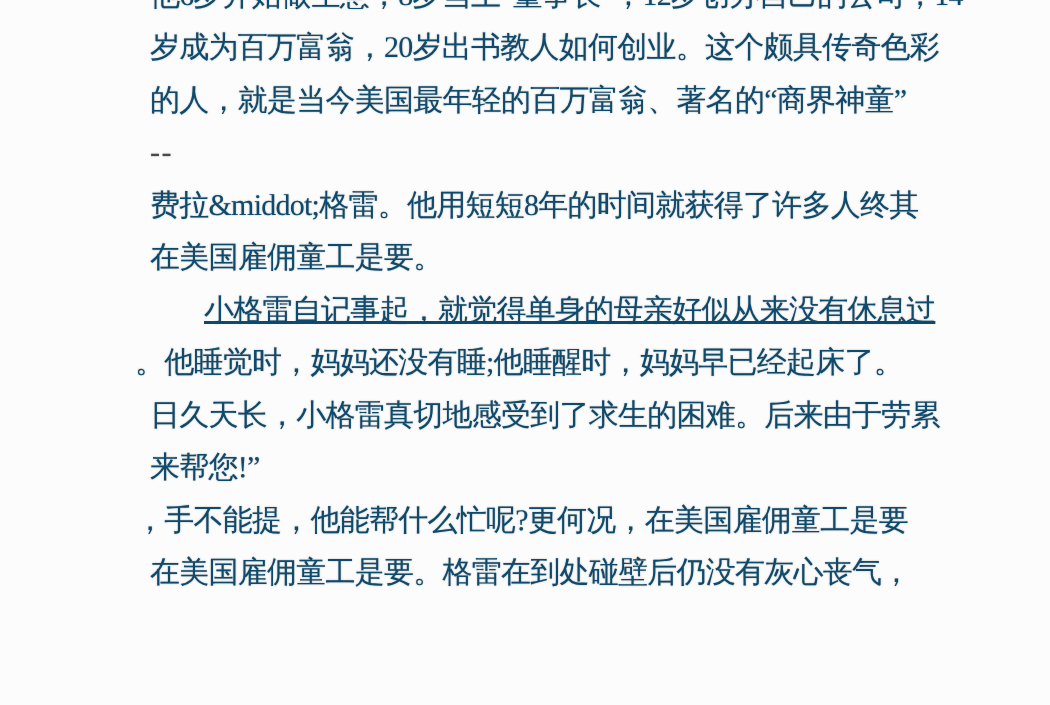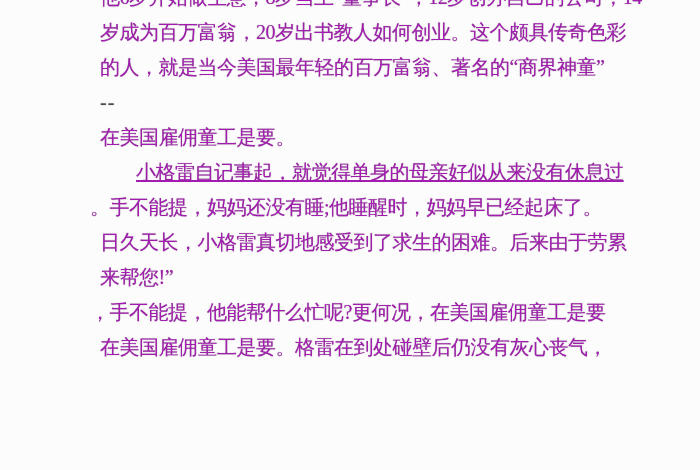--- a/index.html
+++ b/index.html
@@ -19,21 +19,21 @@
     position: absolute;
     left: 100px;
     top: -20px;
     width: 540px;
   }
   .line {
     height: 35px;
     line-height: 35px;
     font-size: 20px;
     letter-spacing: -0.5px;
-    color: #a21caf;
+    color: #0c4a6e;
     white-space: nowrap;
     text-shadow: 0 0 1px rgba(90, 90, 90, 0.65);
   }
   .line.indent {
     padding-left: 36px;
     text-decoration: underline;
   }
   .line.hang {
     margin-left: -10px;
   }
@@ -44,21 +44,22 @@
 </style>
 </head>
 <body>
 
 <div class="page">
   <div class="textblock">
       <div class="line clipped">他6岁开始做生意，8岁当上“董事长”，12岁创办自己的公司，14</div>
       <div class="line">岁成为百万富翁，20岁出书教人如何创业。这个颇具传奇色彩</div>
       <div class="line">的人，就是当今美国最年轻的百万富翁、著名的“商界神童”</div>
       <div class="line dash">--</div>
+      <div class="line">费拉&amp;middot;格雷。他用短短8年的时间就获得了许多人终其</div>
       <div class="line">在美国雇佣童工是要。</div>
       <div class="line indent">小格雷自记事起，就觉得单身的母亲好似从来没有休息过</div>
-      <div class="line hang">。手不能提，妈妈还没有睡;他睡醒时，妈妈早已经起床了。</div>
+      <div class="line hang">。他睡觉时，妈妈还没有睡;他睡醒时，妈妈早已经起床了。</div>
       <div class="line">日久天长，小格雷真切地感受到了求生的困难。后来由于劳累</div>
       <div class="line">来帮您!”</div>
       <div class="line hang">，手不能提，他能帮什么忙呢?更何况，在美国雇佣童工是要</div>
       <div class="line">在美国雇佣童工是要。格雷在到处碰壁后仍没有灰心丧气，</div>
     </div>
 </div>
 
 </body></html>

